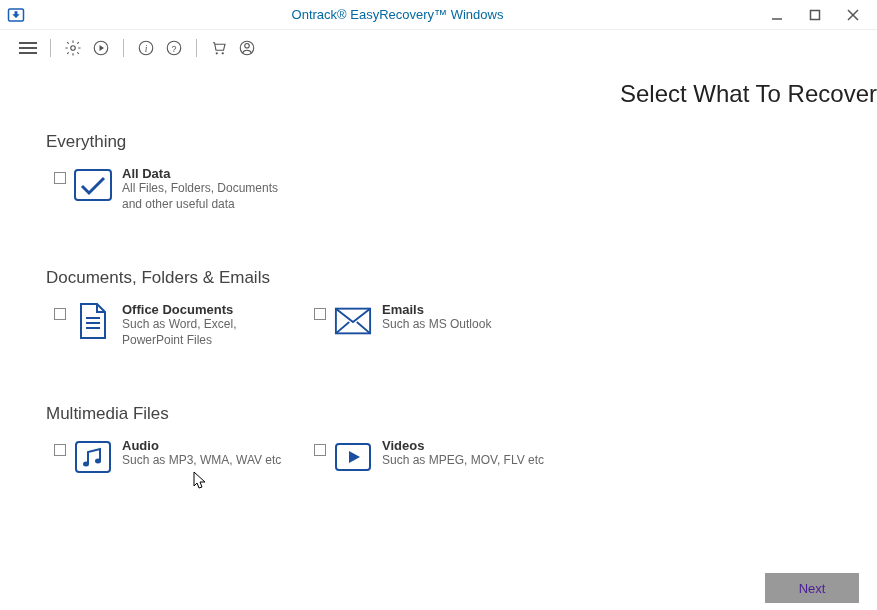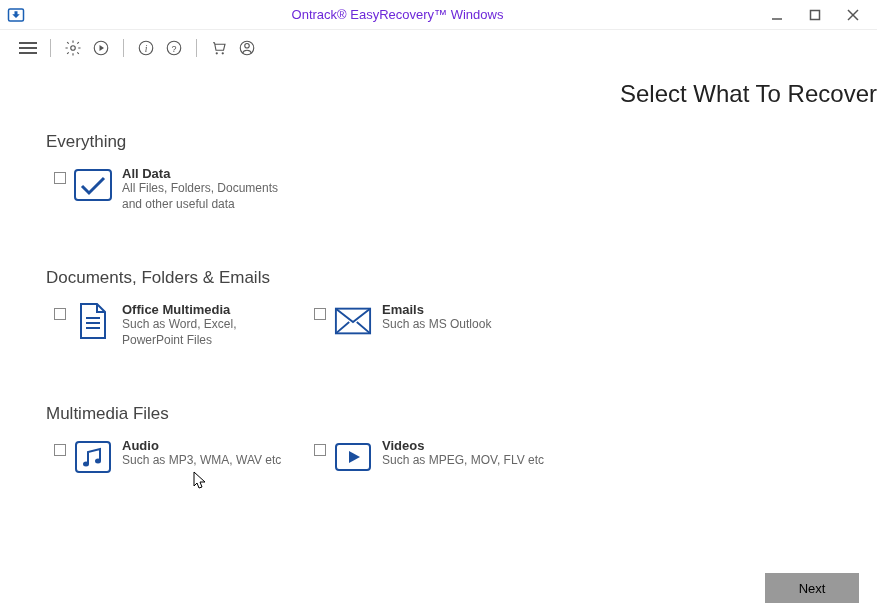--- a/index.html
+++ b/index.html
@@ -12,21 +12,21 @@
     color: #333;
   }
   .titlebar {
     height: 30px;
     display: flex;
     align-items: center;
     padding: 0 4px;
     border-bottom: 1px solid #eee;
   }
   .titlebar .app-icon { width:24px;height:24px;display:flex;align-items:center;justify-content:center;color:#1a4e9e;}
-  .titlebar .title { flex:1;text-align:center;color:#6d28d9;font-size:13px;}
+  .titlebar .title { flex:1;text-align:center;color:#0369a1;font-size:13px;}
   .titlebar .win { display:flex;gap:18px;margin-right:10px;color:#555;}
   .titlebar .win span{font-size:14px;display:inline-flex;align-items:center;justify-content:center;width:20px;height:20px;}
   .toolbar {
     height: 36px;
     display:flex;
     align-items:center;
     padding: 0 16px;
     gap: 4px;
   }
   .toolbar .sep { width:1px;height:18px;background:#bbb;margin:0 6px;}
@@ -45,21 +45,21 @@
     width: 260px;
     border-radius:3px;
   }
   .card.hover{ background:#e8f1fb; border:1px solid #c8ddf4;}
   .chk{ width:12px;height:12px;border:1px solid #888;margin:6px 8px 0 0;flex-shrink:0;}
   .card-icon{ width:38px;height:38px;flex-shrink:0;margin-right:10px;display:flex;align-items:center;justify-content:center;}
   .card-text{ display:flex;flex-direction:column;}
   .card-title{ font-size:13px;font-weight:700;color:#333;}
   .card-desc{ font-size:12px;color:#666;line-height:1.3;}
   .footer{ position:absolute; bottom:0;left:0;right:0;height:44px;display:flex;align-items:center;justify-content:flex-end;padding-right:18px;background:#fff;}
-  .next-btn{ width:94px;height:30px;background:#999;color:#000000;border:none;font-size:13px;cursor:pointer;}
+  .next-btn{ width:94px;height:30px;background:#999;color:#4c1d95;border:none;font-size:13px;cursor:pointer;}
   .cursor{ position:absolute; left:193px; top:471px; font-size:13px; color:#000; pointer-events:none;}
   svg{display:block;}
 </style>
 </head>
 <body>
 
 <div class="titlebar">
   <span class="app-icon">
     <svg width="18" height="18" viewBox="0 0 24 24">
         <rect x="2" y="4" width="20" height="16" rx="2" fill="none" stroke="#1a5fb4" stroke-width="2"></rect>
@@ -169,21 +169,21 @@
         <div class="card-icon">
           <svg width="32" height="38" viewBox="0 0 32 38">
               <path d="M4 2 h16 l8 8 v26 h-24 z" fill="none" stroke="#1a4e9e" stroke-width="2"></path>
               <path d="M20 2 v8 h8" fill="none" stroke="#1a4e9e" stroke-width="2"></path>
               <line x1="9" y1="16" x2="23" y2="16" stroke="#1a4e9e" stroke-width="2"></line>
               <line x1="9" y1="21" x2="23" y2="21" stroke="#1a4e9e" stroke-width="2"></line>
               <line x1="9" y1="26" x2="23" y2="26" stroke="#1a4e9e" stroke-width="2"></line>
             </svg>
         </div>
         <div class="card-text">
-          <span class="card-title">Office Multimedia</span>
+          <span class="card-title">Office Documents</span>
           <span class="card-desc">Such as Word, Excel, PowerPoint Files</span>
         </div>
       </div>
       <div class="card">
         <div class="chk"></div>
         <div class="card-icon">
           <svg width="40" height="30" viewBox="0 0 40 30">
               <rect x="2" y="2" width="36" height="26" fill="none" stroke="#1a4e9e" stroke-width="2"></rect>
               <path d="M2 2 l18 14 18-14 M2 28 l14-12 M38 28 l-14-12" fill="none" stroke="#1a4e9e" stroke-width="2"></path>
             </svg>

